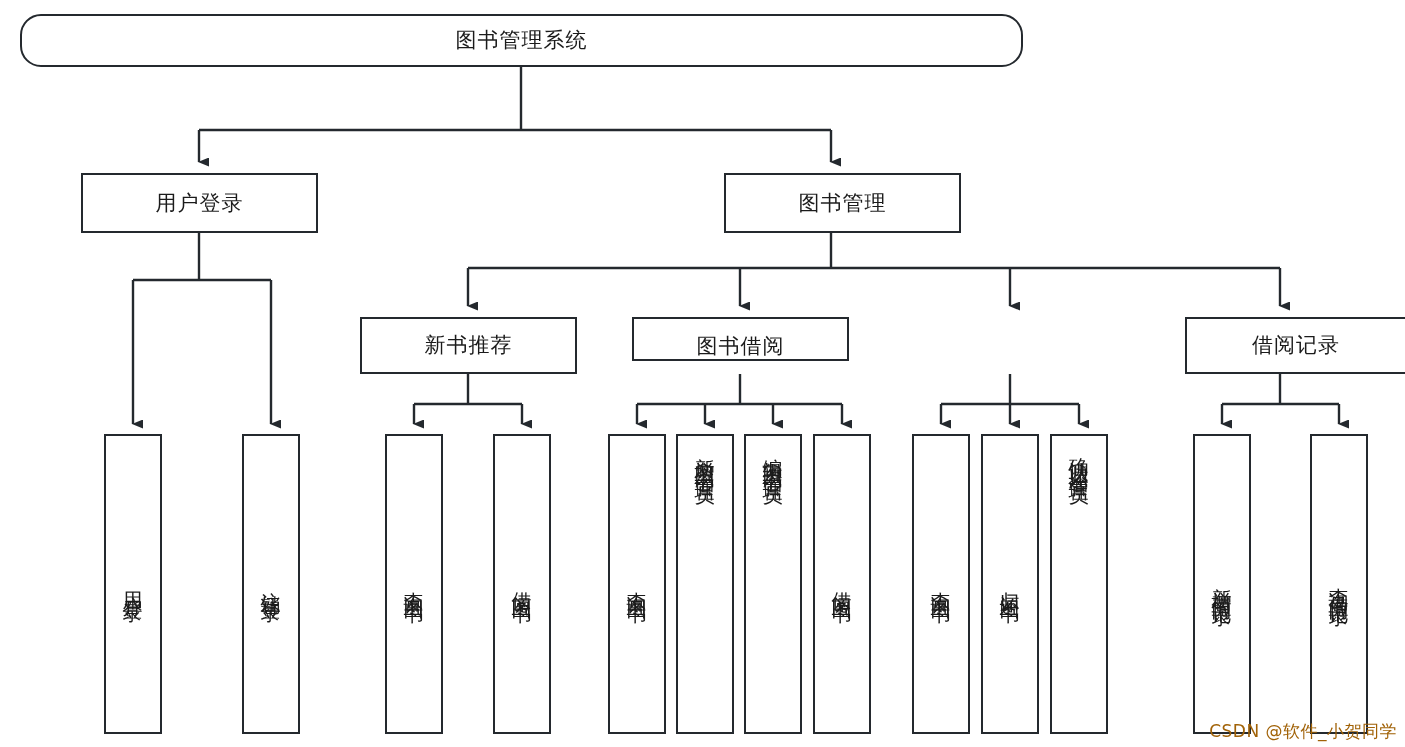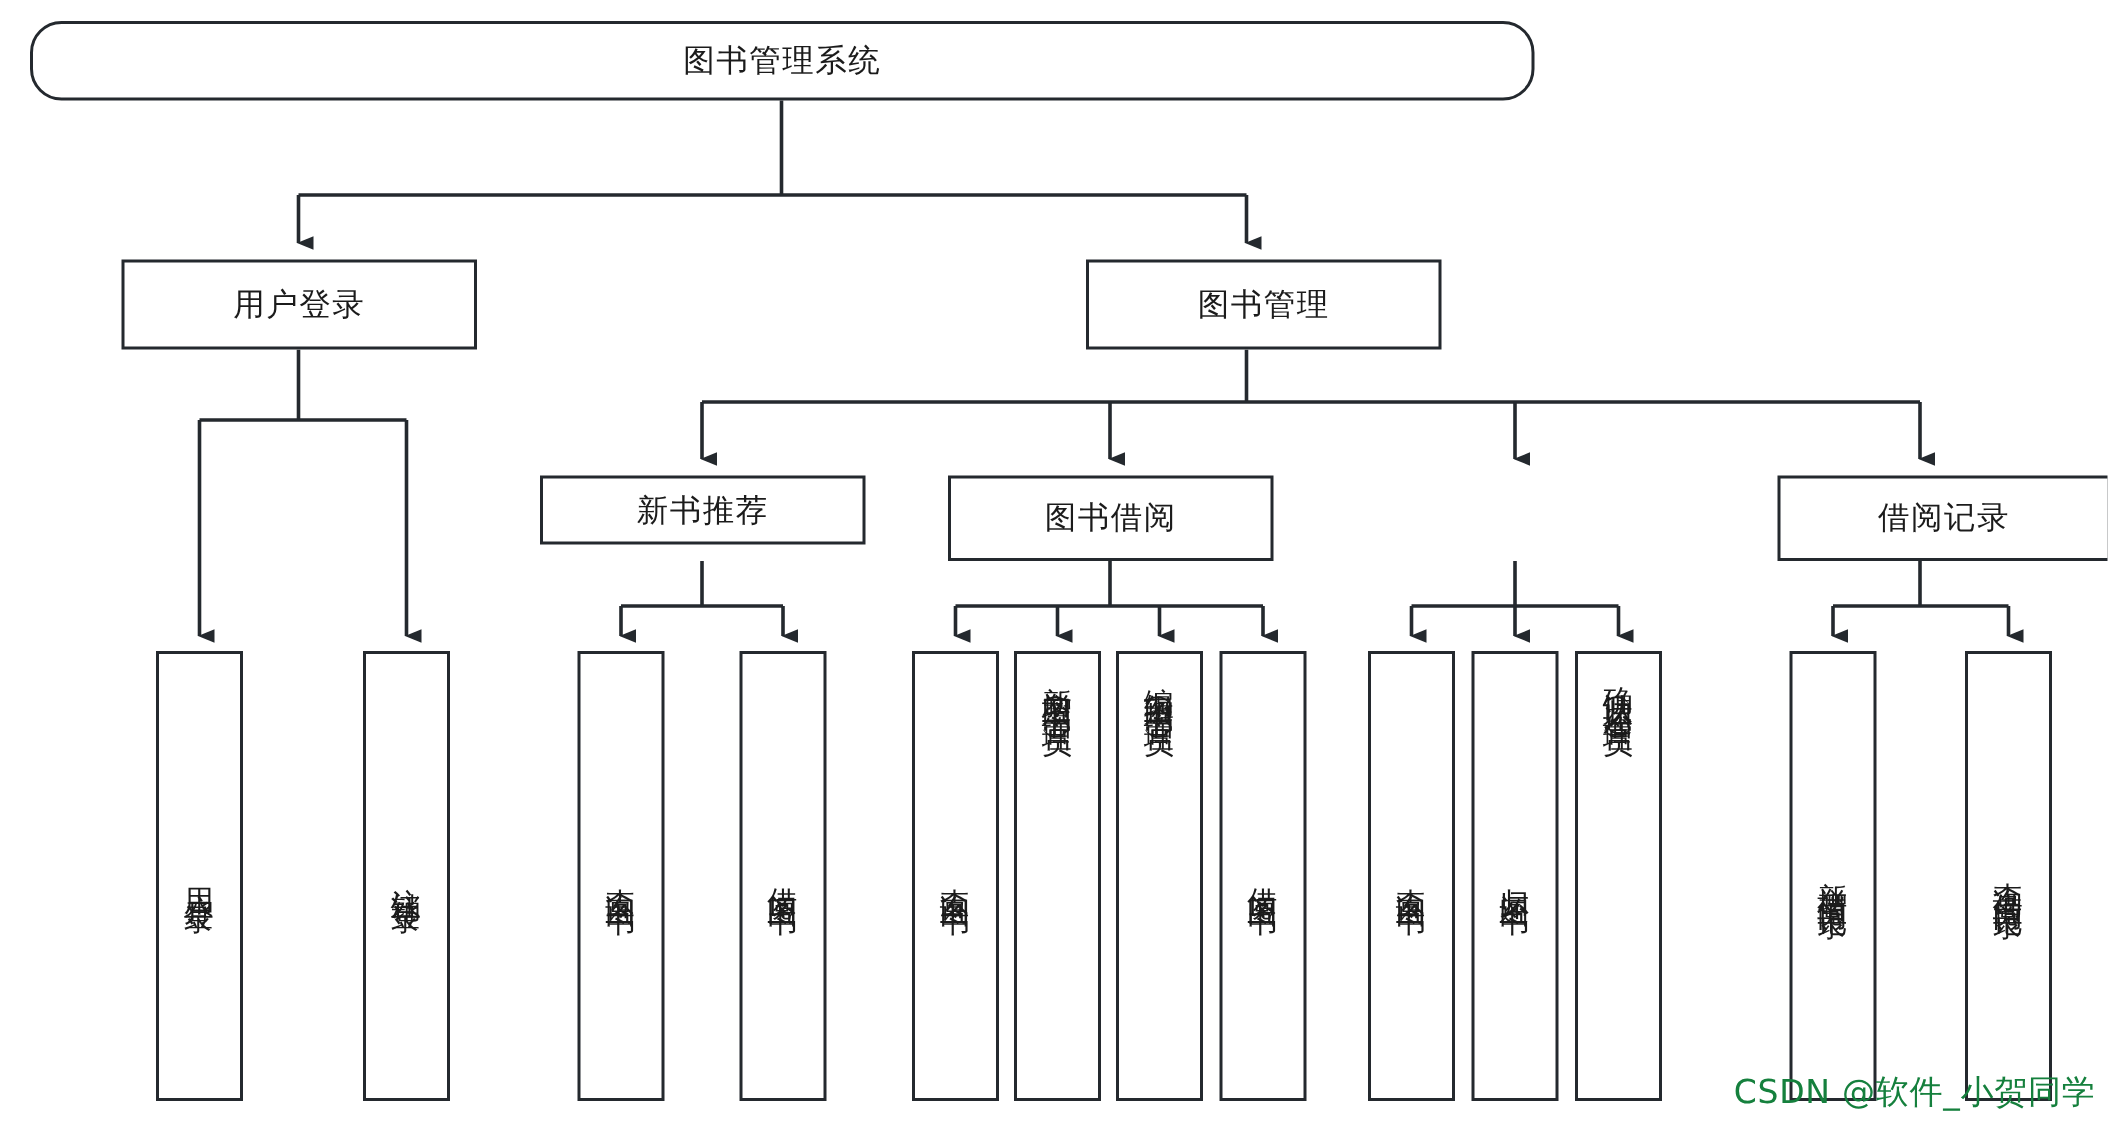--- a/index.html
+++ b/index.html
@@ -65,22 +65,22 @@
     height: 100%;
     display: flex;
     justify-content: center;
   }
   .leaf-inner.center { align-items: center; }
   .leaf-inner.top { align-items: flex-start; padding-top: 6px; box-sizing: border-box; }
   .watermark {
     position: absolute;
     right: 8px;
     bottom: 4px;
-    font-size: 22px;
-    color: #15803d;
+    font-size: 17px;
+    color: #a16207;
     white-space: nowrap;
     letter-spacing: 0.5px;
   }
 </style>
 </head>
 <body>
 
 <div id="diagram-root">
 
   <svg class="layer" viewBox="0 0 1405 747" xmlns="http://www.w3.org/2000/svg">
@@ -138,25 +138,25 @@
   </div>
 
   <div class="node-box" style="left:81px; top:173px; width:237px; height:60px;">
     <span class="node-label">用户登录</span>
   </div>
 
   <div class="node-box" style="left:712px; top:173px; width:237px; height:60px;margin-left:12px;">
     <span class="node-label">图书管理</span>
   </div>
 
-  <div class="node-box" style="left:360px; top:317px; width:217px; height:46px;">
+  <div class="node-box" style="left:360px; top:317px; width:217px; height:57px;">
     <span class="node-label">新书推荐</span>
   </div>
 
-  <div class="node-box" style="left:632px; top:317px; width:217px; height:57px;">
+  <div class="node-box" style="left:632px; top:317px; width:217px; height:44px;align-items:flex-end;">
     <span class="node-label">图书借阅</span>
   </div>
 
 
   <div class="node-box" style="left:1172px; top:317px; width:222px; height:57px;margin-left:13px;">
     <span class="node-label">借阅记录</span>
   </div>
 
   <div class="leaf-box" style="left:104px; top:434px; width:58px; height:300px;">
     <div class="leaf-inner center">

